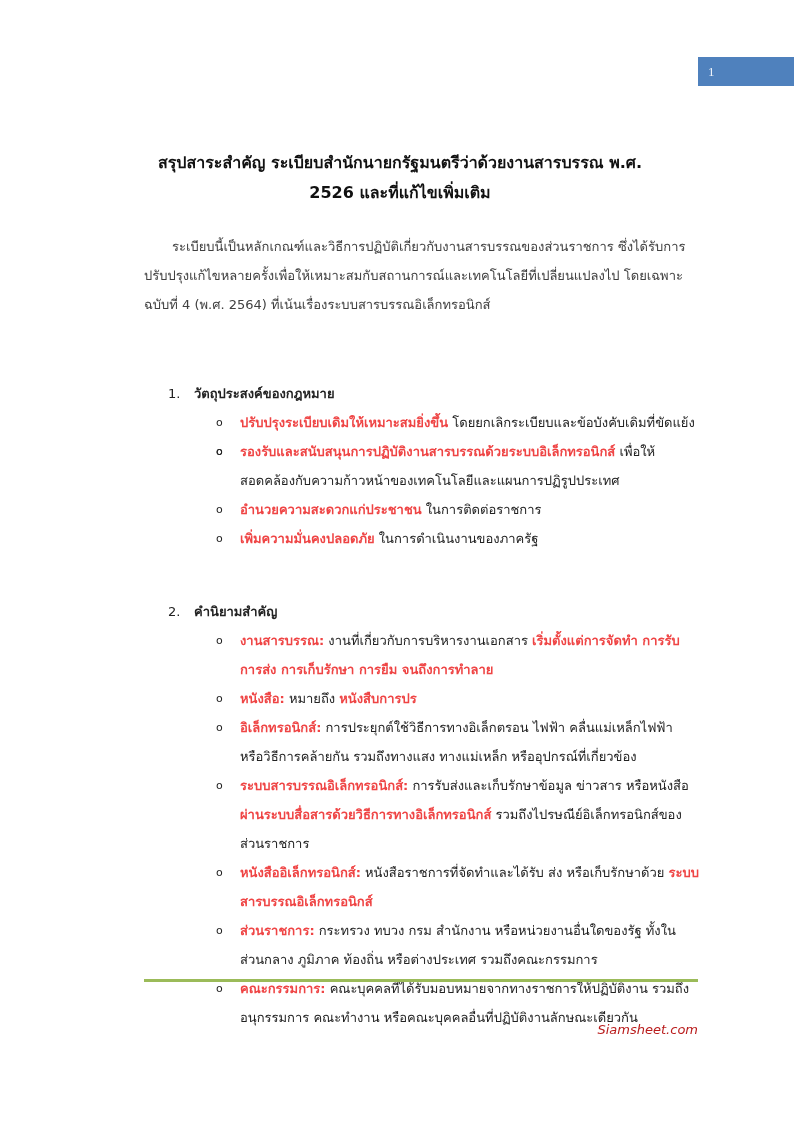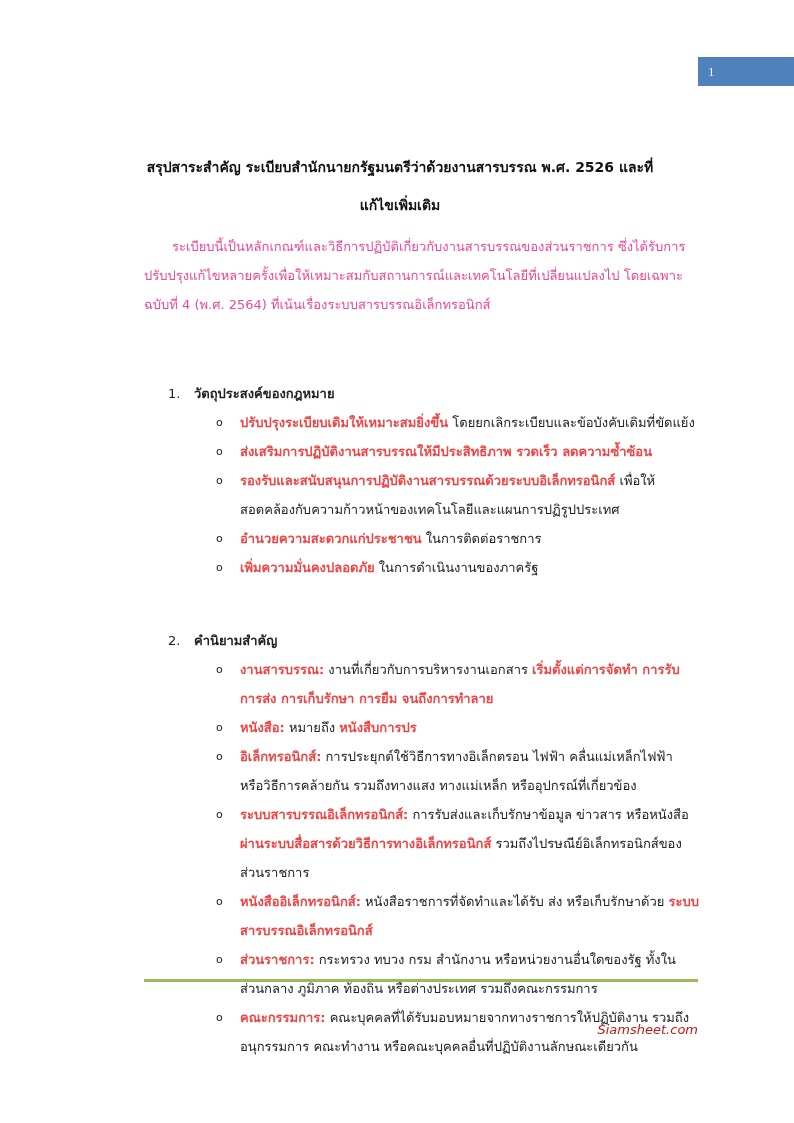--- a/index.html
+++ b/index.html
@@ -2,23 +2,23 @@
 <html><head>
 <meta charset="utf-8">
 <style>
   html, body { margin:0; padding:0; background:#ffffff; }
   body { width:794px; height:1123px; position:relative; overflow:hidden;
          font-family:"DejaVu Sans", "Liberation Sans", sans-serif; color:#1a1a1a; }
   .page-badge { position:absolute; left:698px; top:57px; width:96px; height:29px;
                 background:#4f81bd; color:#eef3fa; font-family:"Liberation Serif", serif;
                 font-size:13px; line-height:29px; padding-left:10px; box-sizing:border-box; }
   .title { position:absolute; left:140px; top:148px; width:520px; text-align:center;
-           font-weight:bold; font-size:14px; line-height:38px; color:#111; }
+           font-weight:bold; font-size:16px; line-height:30px; color:#111; }
   .intro { position:absolute; left:144px; top:232px; width:556px; font-size:13px;
-           line-height:29px; color:#ec4899; text-indent:28px; }
+           line-height:29px; color:#404040; text-indent:28px; }
   .list { position:absolute; left:144px; top:335px; width:556px; font-size:13px; line-height:29px; color:#222; }
   .sec { position:relative; padding-left:24px; }
   .sec-num { position:absolute; left:24px; width:20px; }
   .sec-title { font-weight:bold; padding-left:26px; display:block;margin-top:44px; }
   .items { margin:0; padding:0; list-style:none; }
   .item { position:relative; padding-left:96px; padding-right:0; }
   .bullet { position:absolute; left:72px; top:0; font-size:11px; }
   .item b { font-weight:bold; color:#ef4444; }
   .rule { position:absolute; left:144px; top:979px; width:554px; height:3px; background:#9bbb59; }
   .footer { position:absolute; left:560px; top:1022px; width:138px; text-align:right;
@@ -34,21 +34,21 @@
 <div class="intro">ระเบียบนี้เป็นหลักเกณฑ์และวิธีการปฏิบัติเกี่ยวกับงานสารบรรณของส่วนราชการ ซึ่งได้รับการปรับปรุงแก้ไขหลายครั้งเพื่อให้เหมาะสมกับสถานการณ์และเทคโนโลยีที่เปลี่ยนแปลงไป โดยเฉพาะฉบับที่ 4 (พ.ศ. 2564) ที่เน้นเรื่องระบบสารบรรณอิเล็กทรอนิกส์</div>
 
 <div class="list">
 
   <div class="sec">
     <span class="sec-num">1.</span>
     <span class="sec-title">วัตถุประสงค์ของกฎหมาย</span>
   </div>
   <ul class="items">
     <li class="item"><span class="bullet">o</span><b>ปรับปรุงระเบียบเดิมให้เหมาะสมยิ่งขึ้น</b><span> โดยยกเลิกระเบียบและข้อบังคับเดิมที่ขัดแย้ง</span></li>
-    <li class="item"><span class="bullet">o</span><b>ส่งเสริมการปฏิบัติงานสารบรรณให้มีประสิทธิภาพ รวดเร็ว ลดความซ้ำซ้อน</b><span></span></li>
+    <li class="item"><span class="bullet">o</span><span></span></li>
     <li class="item"><span class="bullet">o</span><b>รองรับและสนับสนุนการปฏิบัติงานสารบรรณด้วยระบบอิเล็กทรอนิกส์</b><span> เพื่อให้สอดคล้องกับความก้าวหน้าของเทคโนโลยีและแผนการปฏิรูปประเทศ</span></li>
     <li class="item"><span class="bullet">o</span><b>อำนวยความสะดวกแก่ประชาชน</b><span> ในการติดต่อราชการ</span></li>
     <li class="item"><span class="bullet">o</span><b>เพิ่มความมั่นคงปลอดภัย</b><span> ในการดำเนินงานของภาครัฐ</span></li>
   </ul>
 
   <div class="sec">
     <span class="sec-num">2.</span>
     <span class="sec-title">คำนิยามสำคัญ</span>
   </div>
   <ul class="items">

